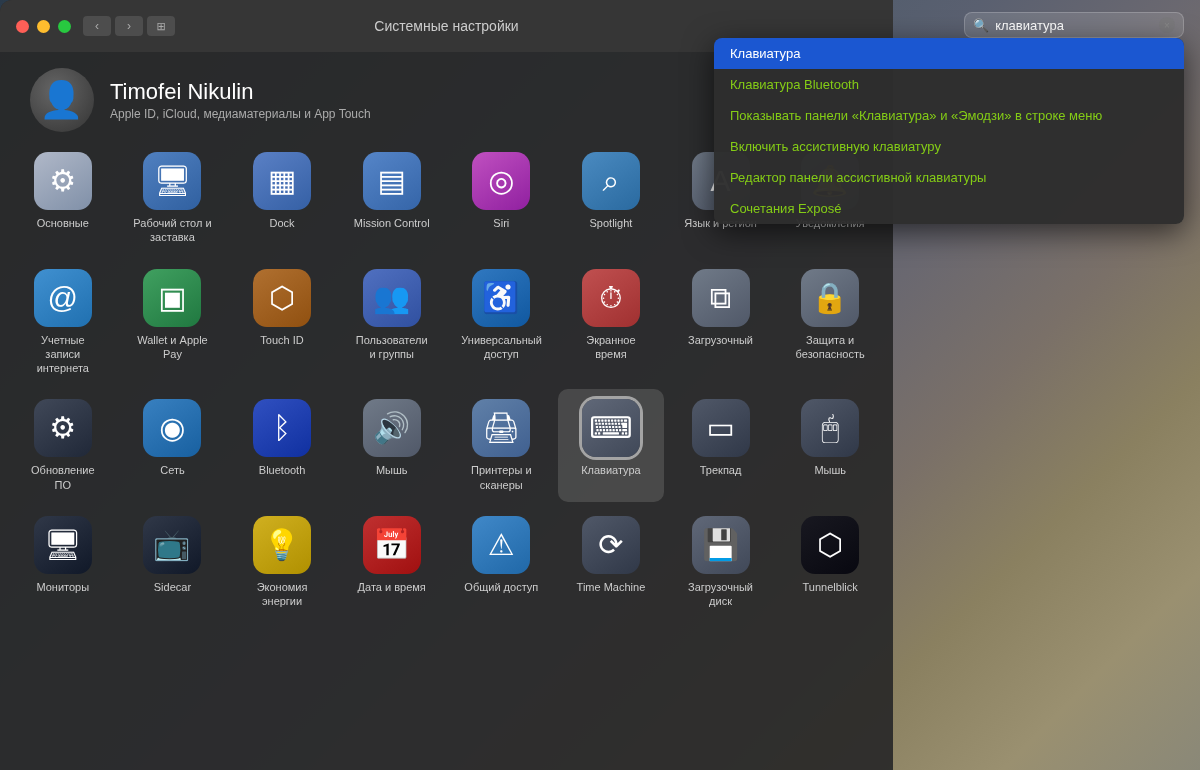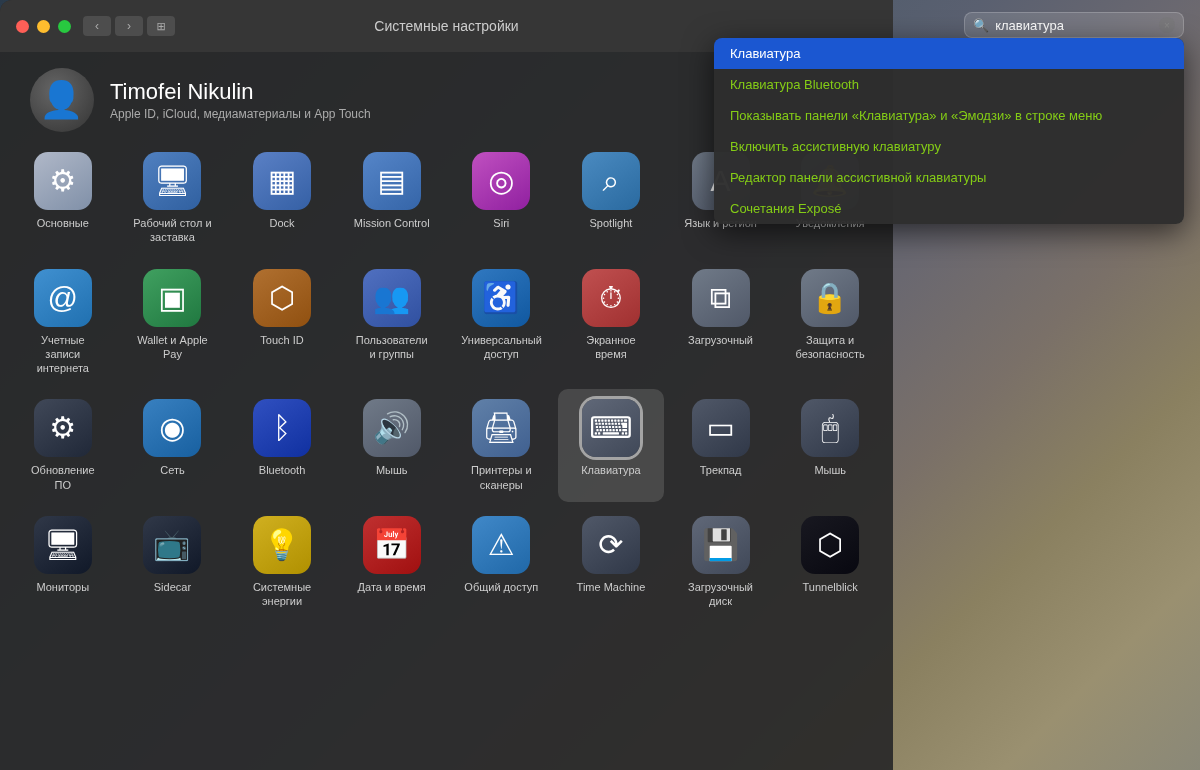--- a/index.html
+++ b/index.html
@@ -456,21 +456,21 @@
       <div class="icon-item">
         <div class="icon-wrapper" style="background: linear-gradient(145deg, rgb(48, 56, 72), rgb(16, 24, 40));">
           <span class="icon-svg">📺</span>
         </div>
         <div class="icon-label">Sidecar</div>
       </div>
       <div class="icon-item">
         <div class="icon-wrapper" style="background: linear-gradient(145deg, rgb(208, 176, 32), rgb(176, 144, 0));">
           <span class="icon-svg">💡</span>
         </div>
-        <div class="icon-label">Системные энергии</div>
+        <div class="icon-label">Экономия энергии</div>
       </div>
       <div class="icon-item">
         <div class="icon-wrapper" style="background: linear-gradient(145deg, rgb(192, 48, 48), rgb(160, 16, 16));">
           <span class="icon-svg">📅</span>
         </div>
         <div class="icon-label">Дата и время</div>
       </div>
       <div class="icon-item">
         <div class="icon-wrapper" style="background: linear-gradient(145deg, rgb(64, 136, 200), rgb(32, 104, 168));">
           <span class="icon-svg">⚠</span>

